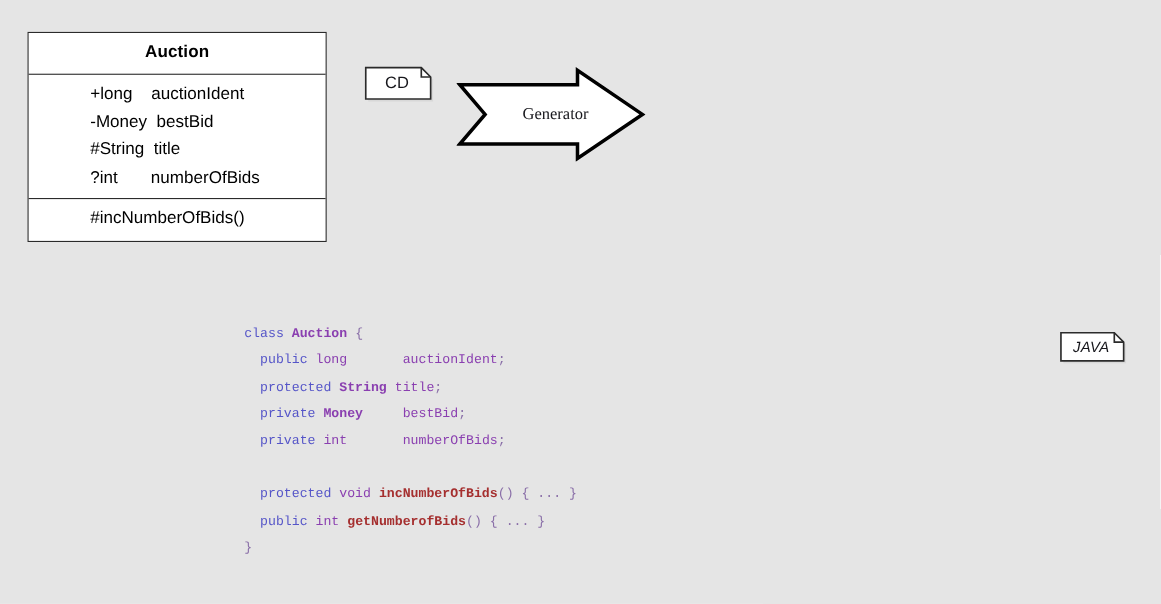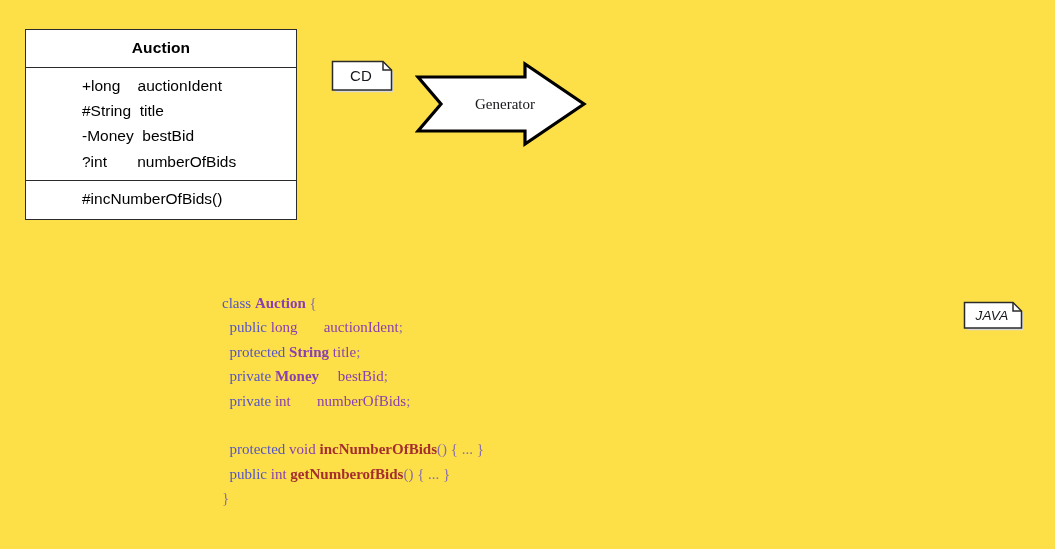--- a/index.html
+++ b/index.html
@@ -4,21 +4,21 @@
 <style>
   html, body {
     margin: 0;
     padding: 0;
     background: #ffffff;
   }
   #canvas {
     position: relative;
     width: 1055px;
     height: 549px;
-    background: #fde047;
+    background: #e5e5e5;
     font-family: "Liberation Sans", sans-serif;
     overflow: hidden;
   }
 
   
   #uml-class {
     position: absolute;
     left: 25px;
     top: 29px;
     width: 272px;
@@ -102,22 +102,22 @@
     padding-left: 8px;
     box-sizing: border-box;
     font-family: Liberation Serif, serif;
   }
 
   
   #code-listing {
     position: absolute;
     left: 222px;
     top: 291px;
-    font-family: Liberation Serif, serif;
-    font-size: 15px;
+    font-family: Liberation Mono, monospace;
+    font-size: 12px;
     line-height: 24.4px;
     white-space: pre;
   }
   .code-line { white-space: pre; }
   .tok-mod   { color: #5555c8; }
   .tok-type  { color: #8a3fb0; }
   .tok-class { color: #8a3fb0; font-weight: bold; }
   .tok-ident { color: #8a3fb0; }
   .tok-method{ color: #a52f2f; font-weight: bold; }
   .tok-punct { color: #8a6fa8; }
@@ -125,22 +125,22 @@
 </style>
 </head>
 <body>
 
 <div id="canvas">
 
   <div id="uml-class">
     <div class="uml-title">Auction</div>
     <div class="uml-compartment attrs" id="uml-attrs">
         <div class="uml-row">+long    auctionIdent</div>
+        <div class="uml-row">-Money  bestBid</div>
         <div class="uml-row">#String  title</div>
-        <div class="uml-row">-Money  bestBid</div>
         <div class="uml-row">?int       numberOfBids</div>
       </div>
     <div class="uml-compartment ops" id="uml-ops">
         <div class="uml-row">#incNumberOfBids()</div>
       </div>
   </div>
 
   <div class="note-badge" id="badge-cd">
     <svg class="note-svg" width="64" height="33" viewBox="0 0 64 33">
       <path d="M2.5,31 L2.5,2.5 L53,2.5 L61.5,11 L61.5,31 Z" fill="#d8d8d8" transform="translate(2.2,2.2)" stroke="none"></path>

